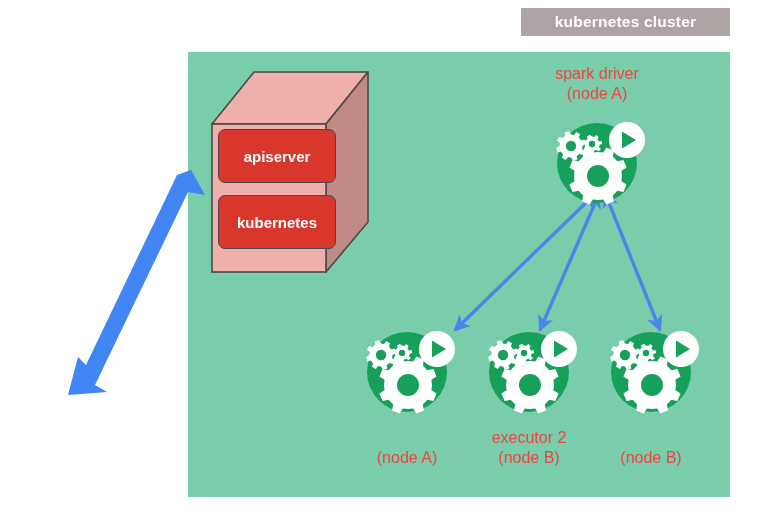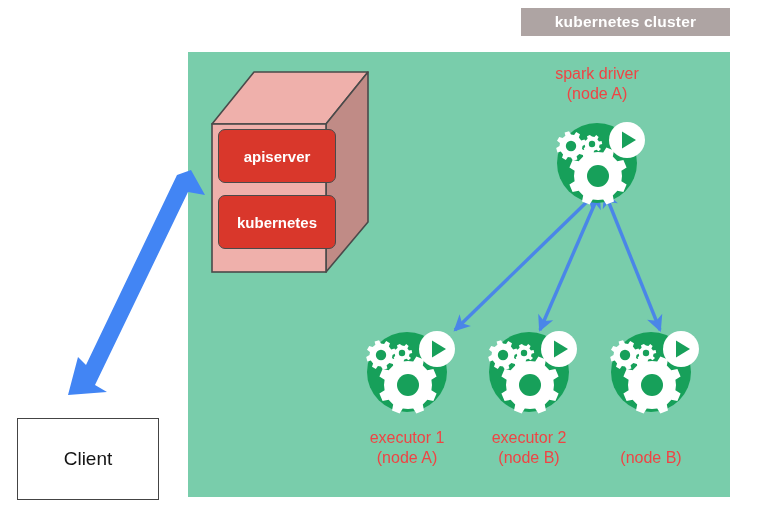--- a/index.html
+++ b/index.html
@@ -219,25 +219,21 @@
   <div class="cube-box apiserver-box">
     <span class="cube-label">apiserver</span>
   </div>
   <div class="cube-box scheduler-box">
     <span class="cube-label">kubernetes</span>
   </div>
 
   <div class="node-label" style="left:517px; top:64px; width:160px;">spark driver</div>
   <div class="node-label" style="left:517px; top:84px; width:160px;">(node A)</div>
 
-  <div class="node-label" style="left:337px; top:428px; width:140px;">executor 1</div>
   <div class="node-label" style="left:337px; top:448px; width:140px;">(node A)</div>
 
   <div class="node-label" style="left:459px; top:428px; width:140px;">executor 2</div>
   <div class="node-label" style="left:459px; top:448px; width:140px;">(node B)</div>
 
   <div class="node-label" style="left:581px; top:448px; width:140px;">(node B)</div>
 
-  <div class="client-box">
-    <span>Client</span>
-  </div>
 
 </div>
 
 </body></html>

